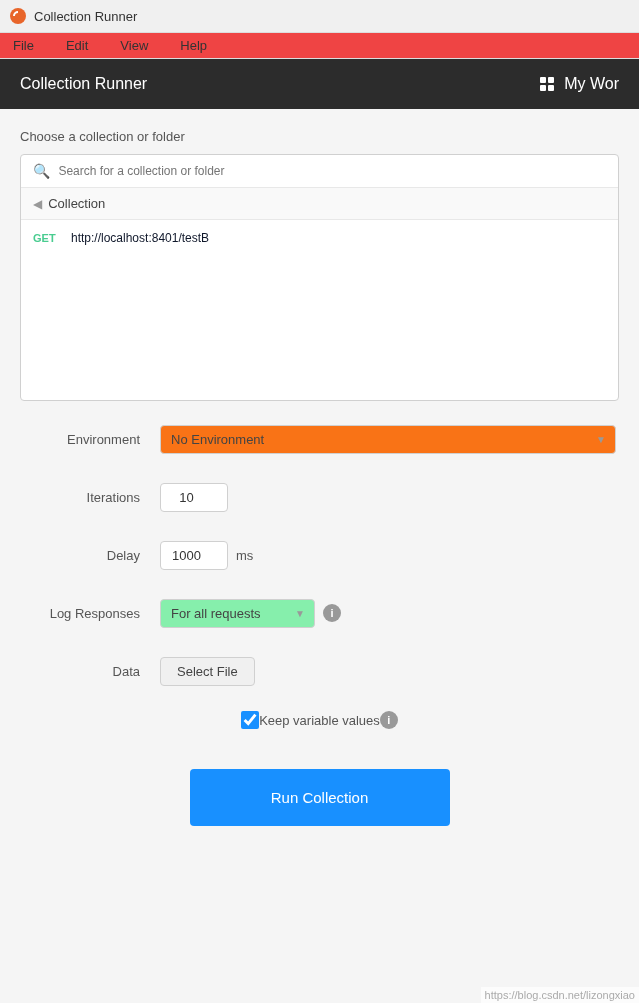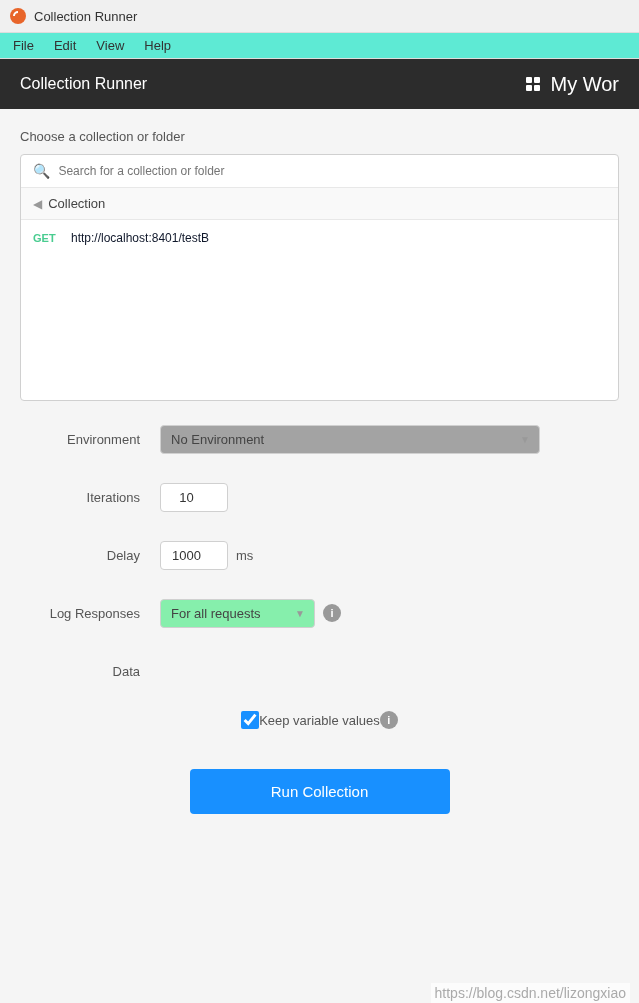--- a/index.html
+++ b/index.html
@@ -28,27 +28,27 @@
       flex-shrink: 0;
     }
     .title-bar-text {
       font-size: 13px;
       font-weight: 500;
       color: #333;
     }
 
     
     .menu-bar {
-      background: #5eead4;
+      background: #ef4444;
       height: 26px;
       display: flex;
       align-items: center;
       padding: 0 5px;
       border-bottom: 1px solid #ddd;
-      gap: 4px;
+      gap: 16px;
     }
     .menu-item {
       padding: 3px 8px;
       font-size: 13px;
       color: #333;
       cursor: pointer;
       border-radius: 3px;
     }
 
     
@@ -63,21 +63,21 @@
     .app-header-title {
       color: #ffffff;
       font-size: 16px;
       font-weight: 500;
     }
     .app-header-right {
       display: flex;
       align-items: center;
       gap: 10px;
       color: #ffffff;
-      font-size: 20px;
+      font-size: 16px;
     }
     .grid-icon {
       display: grid;
       grid-template-columns: 1fr 1fr;
       gap: 2px;
       width: 14px;
       height: 14px;
     }
     .grid-icon-cell {
       background: #ffffff;
@@ -184,26 +184,26 @@
       display: flex;
       align-items: center;
       gap: 8px;
     }
 
     
     .env-select {
       appearance: none;
       -webkit-appearance: none;
       border: 1px solid #d0d0d0;
-      background: #a3a3a3;
+      background: #f97316;
       padding: 6px 30px 6px 10px;
       font-size: 13px;
       color: #444;
       border-radius: 4px;
-      width: 380px;
+      width: 456px;
       cursor: pointer;
       position: relative;
       background-image: none;
     }
     .select-wrapper {
       position: relative;
       display: inline-block;
     }
     .select-wrapper::after {
       content: '▼';
@@ -307,34 +307,34 @@
     .run-btn-wrap {
       display: flex;
       justify-content: center;
       margin-top: 10px;
     }
     .run-btn {
       background: #1890ff;
       color: #ffffff;
       border: none;
       border-radius: 4px;
-      padding: 14px 0;
+      padding: 20px 0;
       font-size: 15px;
       font-weight: 500;
       width: 260px;
       cursor: pointer;
       text-align: center;
     }
 
     
     .watermark {
       position: fixed;
       bottom: 0;
-      right: 9px;
-      font-size: 14px;
+      right: 0;
+      font-size: 11px;
       color: #aaa;
       padding: 2px 4px;
       background: rgba(255,255,255,0.7);
     }
   </style>
 </head>
 <body>
 
 <div class="title-bar">
   <svg class="title-bar-icon" viewBox="0 0 16 16">
@@ -425,20 +425,23 @@
             <option>On error</option>
             <option>None</option>
           </select>
         </div>
         <div class="info-icon">i</div>
       </div>
     </div>
 
     <div class="form-row">
       <span class="form-label">Data</span>
+      <div class="form-control-wrap">
+        <button class="select-file-btn">Select File</button>
+      </div>
     </div>
 
   </div>
 
   <div class="checkbox-row">
     <input type="checkbox" class="checkbox-input" checked="" style="">
     <span class="checkbox-label">Keep variable values</span>
     <div class="info-icon">i</div>
   </div>
 

